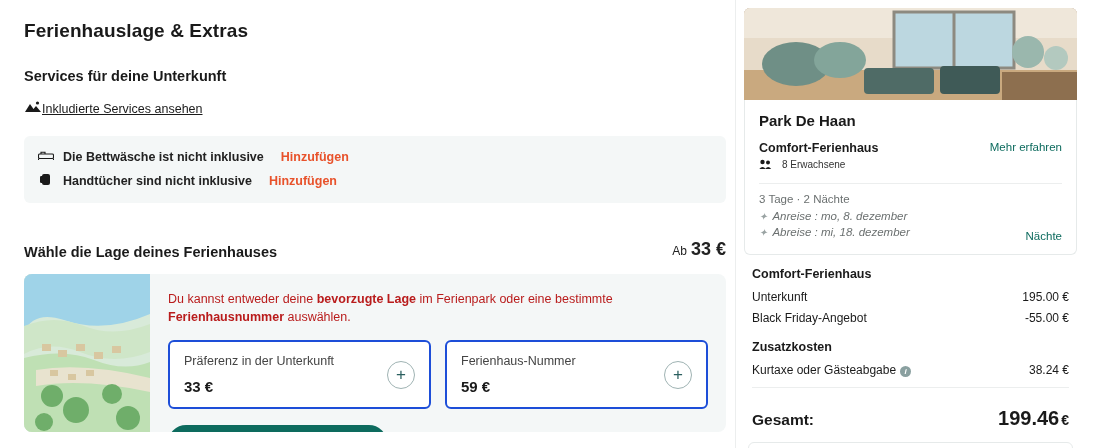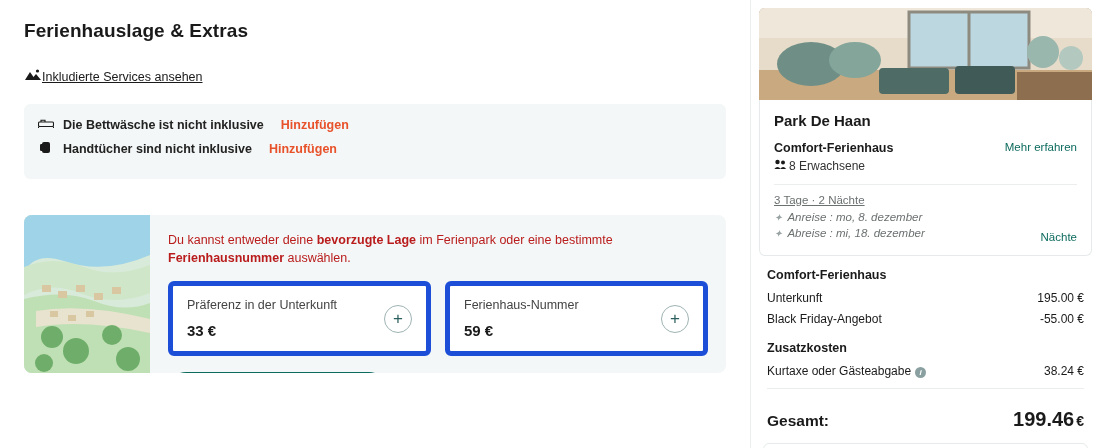--- a/index.html
+++ b/index.html
@@ -27,21 +27,21 @@
   .services-link {
     font-size: 12.5px; text-decoration: underline; color: #1a1a1a; cursor: pointer;
   }
   .notice-box {
     background: #f4f7f7; border-radius: 6px; padding: 13px 14px 14px 14px;
     margin-bottom: 36px;
   }
   .notice-row {
     display: flex; align-items: center; gap: 9px; font-size: 12.5px; margin-bottom: 9px;
   }
-  .notice-row:last-child { margin-bottom: 8px; }
+  .notice-row:last-child { margin-bottom: 0; }
   .notice-text { font-weight: 700; color: #222; }
   .notice-action { color: #e8522b; font-weight: 700; margin-left: 8px; cursor: pointer; }
 
   .lage-header {
     display: flex; align-items: flex-end; justify-content: space-between; margin-bottom: 14px;
   }
   .lage-title { font-size: 14.5px; font-weight: 700; }
   .lage-price { font-size: 12px; color: #222; }
   .lage-price b { font-size: 18px; font-weight: 700; margin-left: 4px; }
 
@@ -51,59 +51,59 @@
   }
   .map-thumb {
     width: 126px; flex: 0 0 126px; position: relative; background: #cfe3d4; overflow: hidden;
   }
   .lage-body { flex: 1; padding: 16px 18px 14px 18px; }
   .lage-desc { font-size: 12.5px; line-height: 1.45; margin: 0 0 14px 0; color: #b91c1c; }
   .lage-desc b { font-weight: 700; }
 
   .option-row { display: flex; gap: 14px; margin-bottom: 16px; }
   .option-card {
-    flex: 1; background: #ffffff; border: 5px solid #1d4ed8; border-radius: 6px;
+    flex: 1; background: #ffffff; border: 2px solid #1d4ed8; border-radius: 6px;
     padding: 12px 14px; display: flex; align-items: center; justify-content: space-between;
     min-height: 60px;
   }
   .option-label { font-size: 12.5px; color: #444; margin-bottom: 10px; }
   .option-price { font-size: 15px; font-weight: 700; }
   .plus-btn {
     width: 28px; height: 28px; border-radius: 50%; border: 1px solid #9fb3b3;
     display: flex; align-items: center; justify-content: center;
     font-size: 17px; color: #2b5f5f; background: #fff; flex: 0 0 28px; cursor: pointer;
     line-height: 1;
   }
   .cta-btn {
     background: #0d6b5e; color: #fff; border: none; border-radius: 22px;
     padding: 11px 20px; font-size: 12.5px; font-weight: 700; cursor: pointer;
     font-family: "Liberation Sans", sans-serif;
   }
 
   
   .right {
-    position: absolute; right: 0; top: 0; width: 350px; height: 448px;
+    position: absolute; right: 15px; top: 0; width: 350px; height: 448px;
     background: #ffffff; border-left: 1px solid #eceeee;
   }
   .hero {
     height: 92px; margin: 8px 8px 0 8px; border-radius: 6px 6px 0 0; overflow: hidden;
     position: relative; background: #8c6f55;
   }
   .summary-card {
     margin: 0 8px; background: #fff; border: 1px solid #e6eaea; border-top: none;
     border-radius: 0 0 6px 6px; padding: 12px 14px 12px 14px;
   }
   .park-name { font-size: 15px; font-weight: 700; margin-bottom: 12px; }
   .row-flex { display: flex; justify-content: space-between; align-items: flex-start; }
   .ferienhaus-type { font-size: 12.5px; font-weight: 700; }
-  .guests { font-size: 12px; color: #333; display: flex; align-items: center; gap: 2px; margin-top: 4px; }
+  .guests { font-size: 10px; color: #333; display: flex; align-items: flex-start; gap: 10px; margin-top: 4px; }
   .link-teal { color: #0d6b5e; font-size: 11.5px; text-decoration: none; cursor: pointer; }
   .divider { border-top: 1px solid #eceeee; margin: 11px 0 9px 0; }
   .dates-block { font-size: 11.5px; color: #6b7070; }
-  .dates-head { margin-bottom: 5px; text-decoration: underline; }
+  .dates-head { margin-bottom: 5px; }
   .date-line { font-style: italic; margin-bottom: 4px; display: flex; align-items: center; gap: 5px; }
   .dot { color: #9aa3a3; font-size: 10px; }
 
   .price-section { padding: 12px 16px 0 16px; }
   .ps-title { font-size: 12.5px; font-weight: 700; margin-bottom: 9px; }
   .ps-row { display: flex; justify-content: space-between; font-size: 12px; margin-bottom: 7px; color: #1a1a1a; }
   .ps-gap { height: 8px; }
   .info-i {
     display: inline-flex; width: 11px; height: 11px; border-radius: 50%;
     background: #8aa0a0; color: #fff; font-size: 8px; align-items: center;
@@ -131,20 +131,21 @@
 </style>
 </head>
 <body>
 
 <div class="page">
 
   <div class="left">
 
     <h1 class="title">Ferienhauslage &amp; Extras</h1>
 
+    <h2 class="subtitle">Services für deine Unterkunft</h2>
 
     <div class="services-link-row">
       <span class="sm-icon">
         <svg width="18" height="14" viewBox="0 0 18 14">
           <path d="M1 12 L6 4 L9.5 9 L12 6 L17 12 Z" fill="#1a1a1a"></path>
           <circle cx="13.5" cy="3" r="1.6" fill="#1a1a1a"></circle>
         </svg>
       </span>
       <span class="services-link">Inkludierte Services ansehen</span>
     </div>
@@ -167,20 +168,26 @@
           <svg width="16" height="13" viewBox="0 0 16 13">
             <rect x="4" y="1" width="8" height="11" rx="2" fill="#1a1a1a"></rect>
             <rect x="2" y="3" width="3" height="7" rx="1.2" fill="#1a1a1a"></rect>
           </svg>
         </span>
         <span class="notice-text">Handtücher sind nicht inklusive</span>
         <span class="notice-action">Hinzufügen</span>
       </div>
     </div>
 
+    <div class="lage-header">
+      <div class="lage-title">Wähle die Lage deines Ferienhauses</div>
+      <div class="lage-price">
+        <span>Ab</span><b>33 €</b>
+      </div>
+    </div>
 
     <div class="lage-card">
       <div class="map-thumb">
         <svg width="126" height="158" viewBox="0 0 126 158" preserveAspectRatio="xMidYMid slice">
           <rect width="126" height="158" fill="#d8ead9"></rect>
           <path d="M0 0 H126 V40 Q80 60 40 46 Q10 36 0 58 Z" fill="#9fd3e8"></path>
           <path d="M0 52 Q30 40 60 52 Q90 64 126 50 V78 Q90 92 56 78 Q26 66 0 80 Z" fill="#cfe6c8"></path>
           <path d="M0 84 Q40 74 70 86 Q100 98 126 88 V158 H0 Z" fill="#bfe0b4"></path>
           <path d="M12 96 Q60 88 126 104 L126 118 Q60 104 12 112 Z" fill="#e8e3cf"></path>
           <circle cx="28" cy="122" r="11" fill="#6fae6a"></circle>

